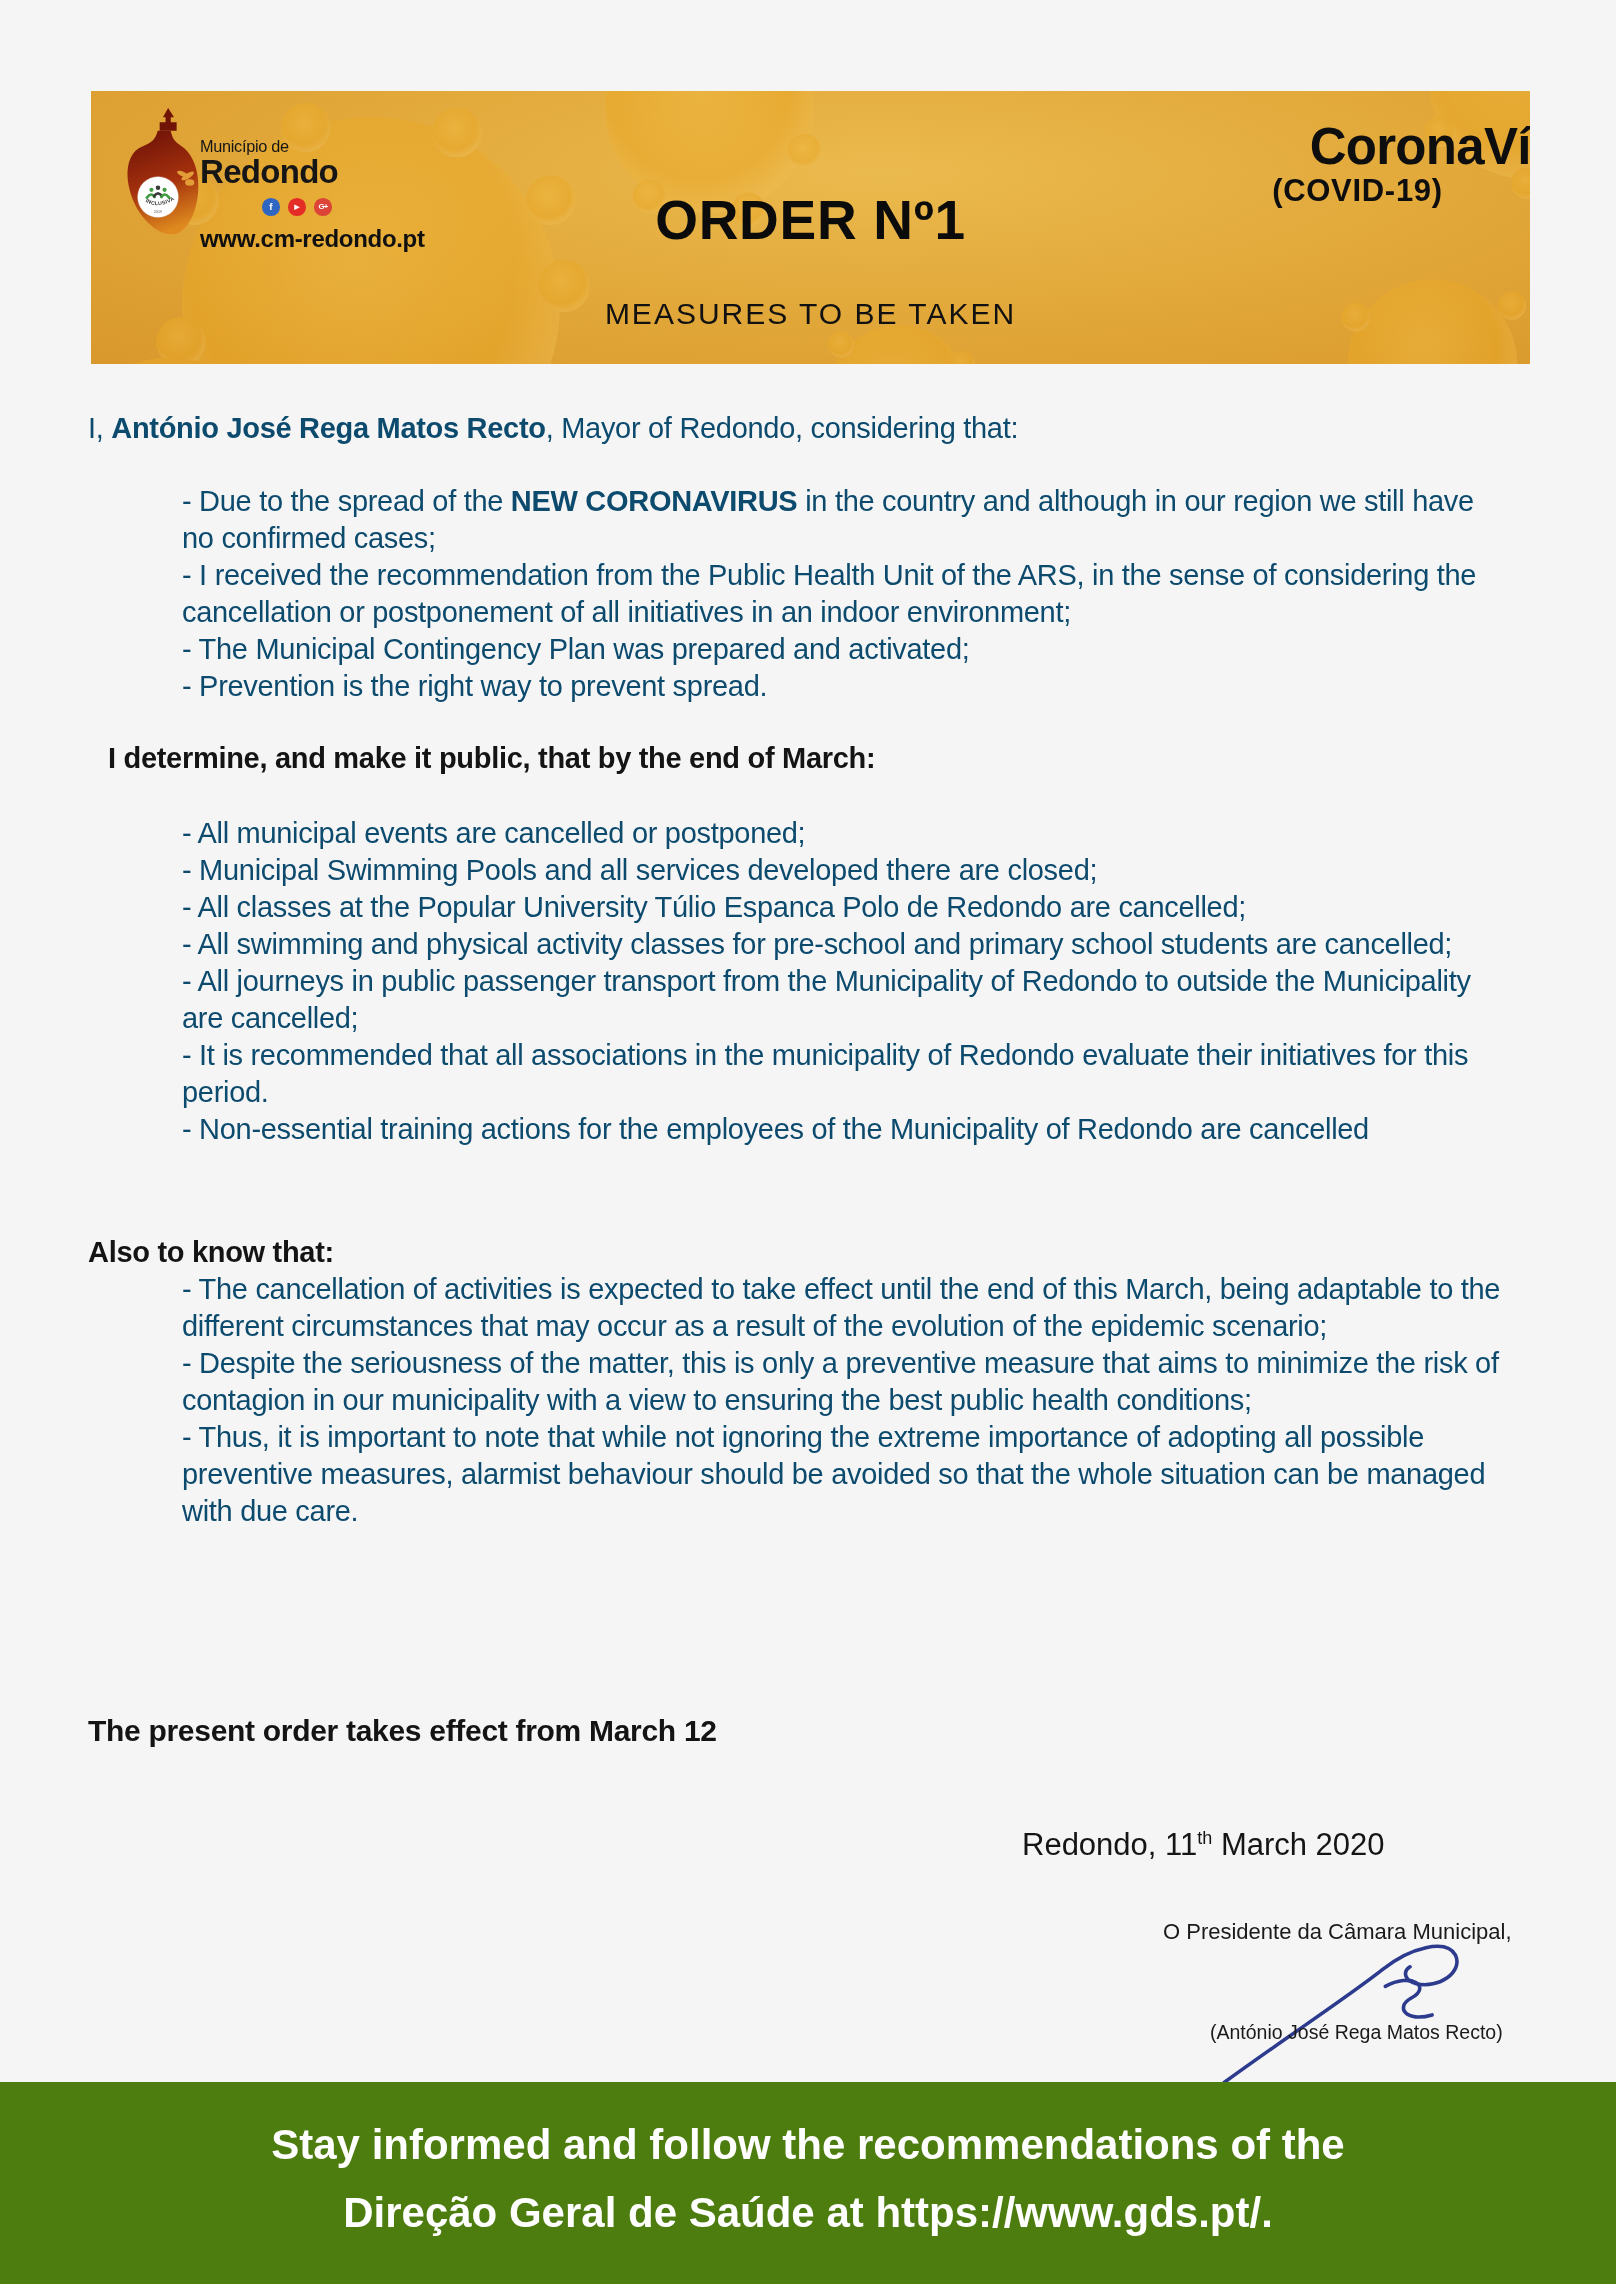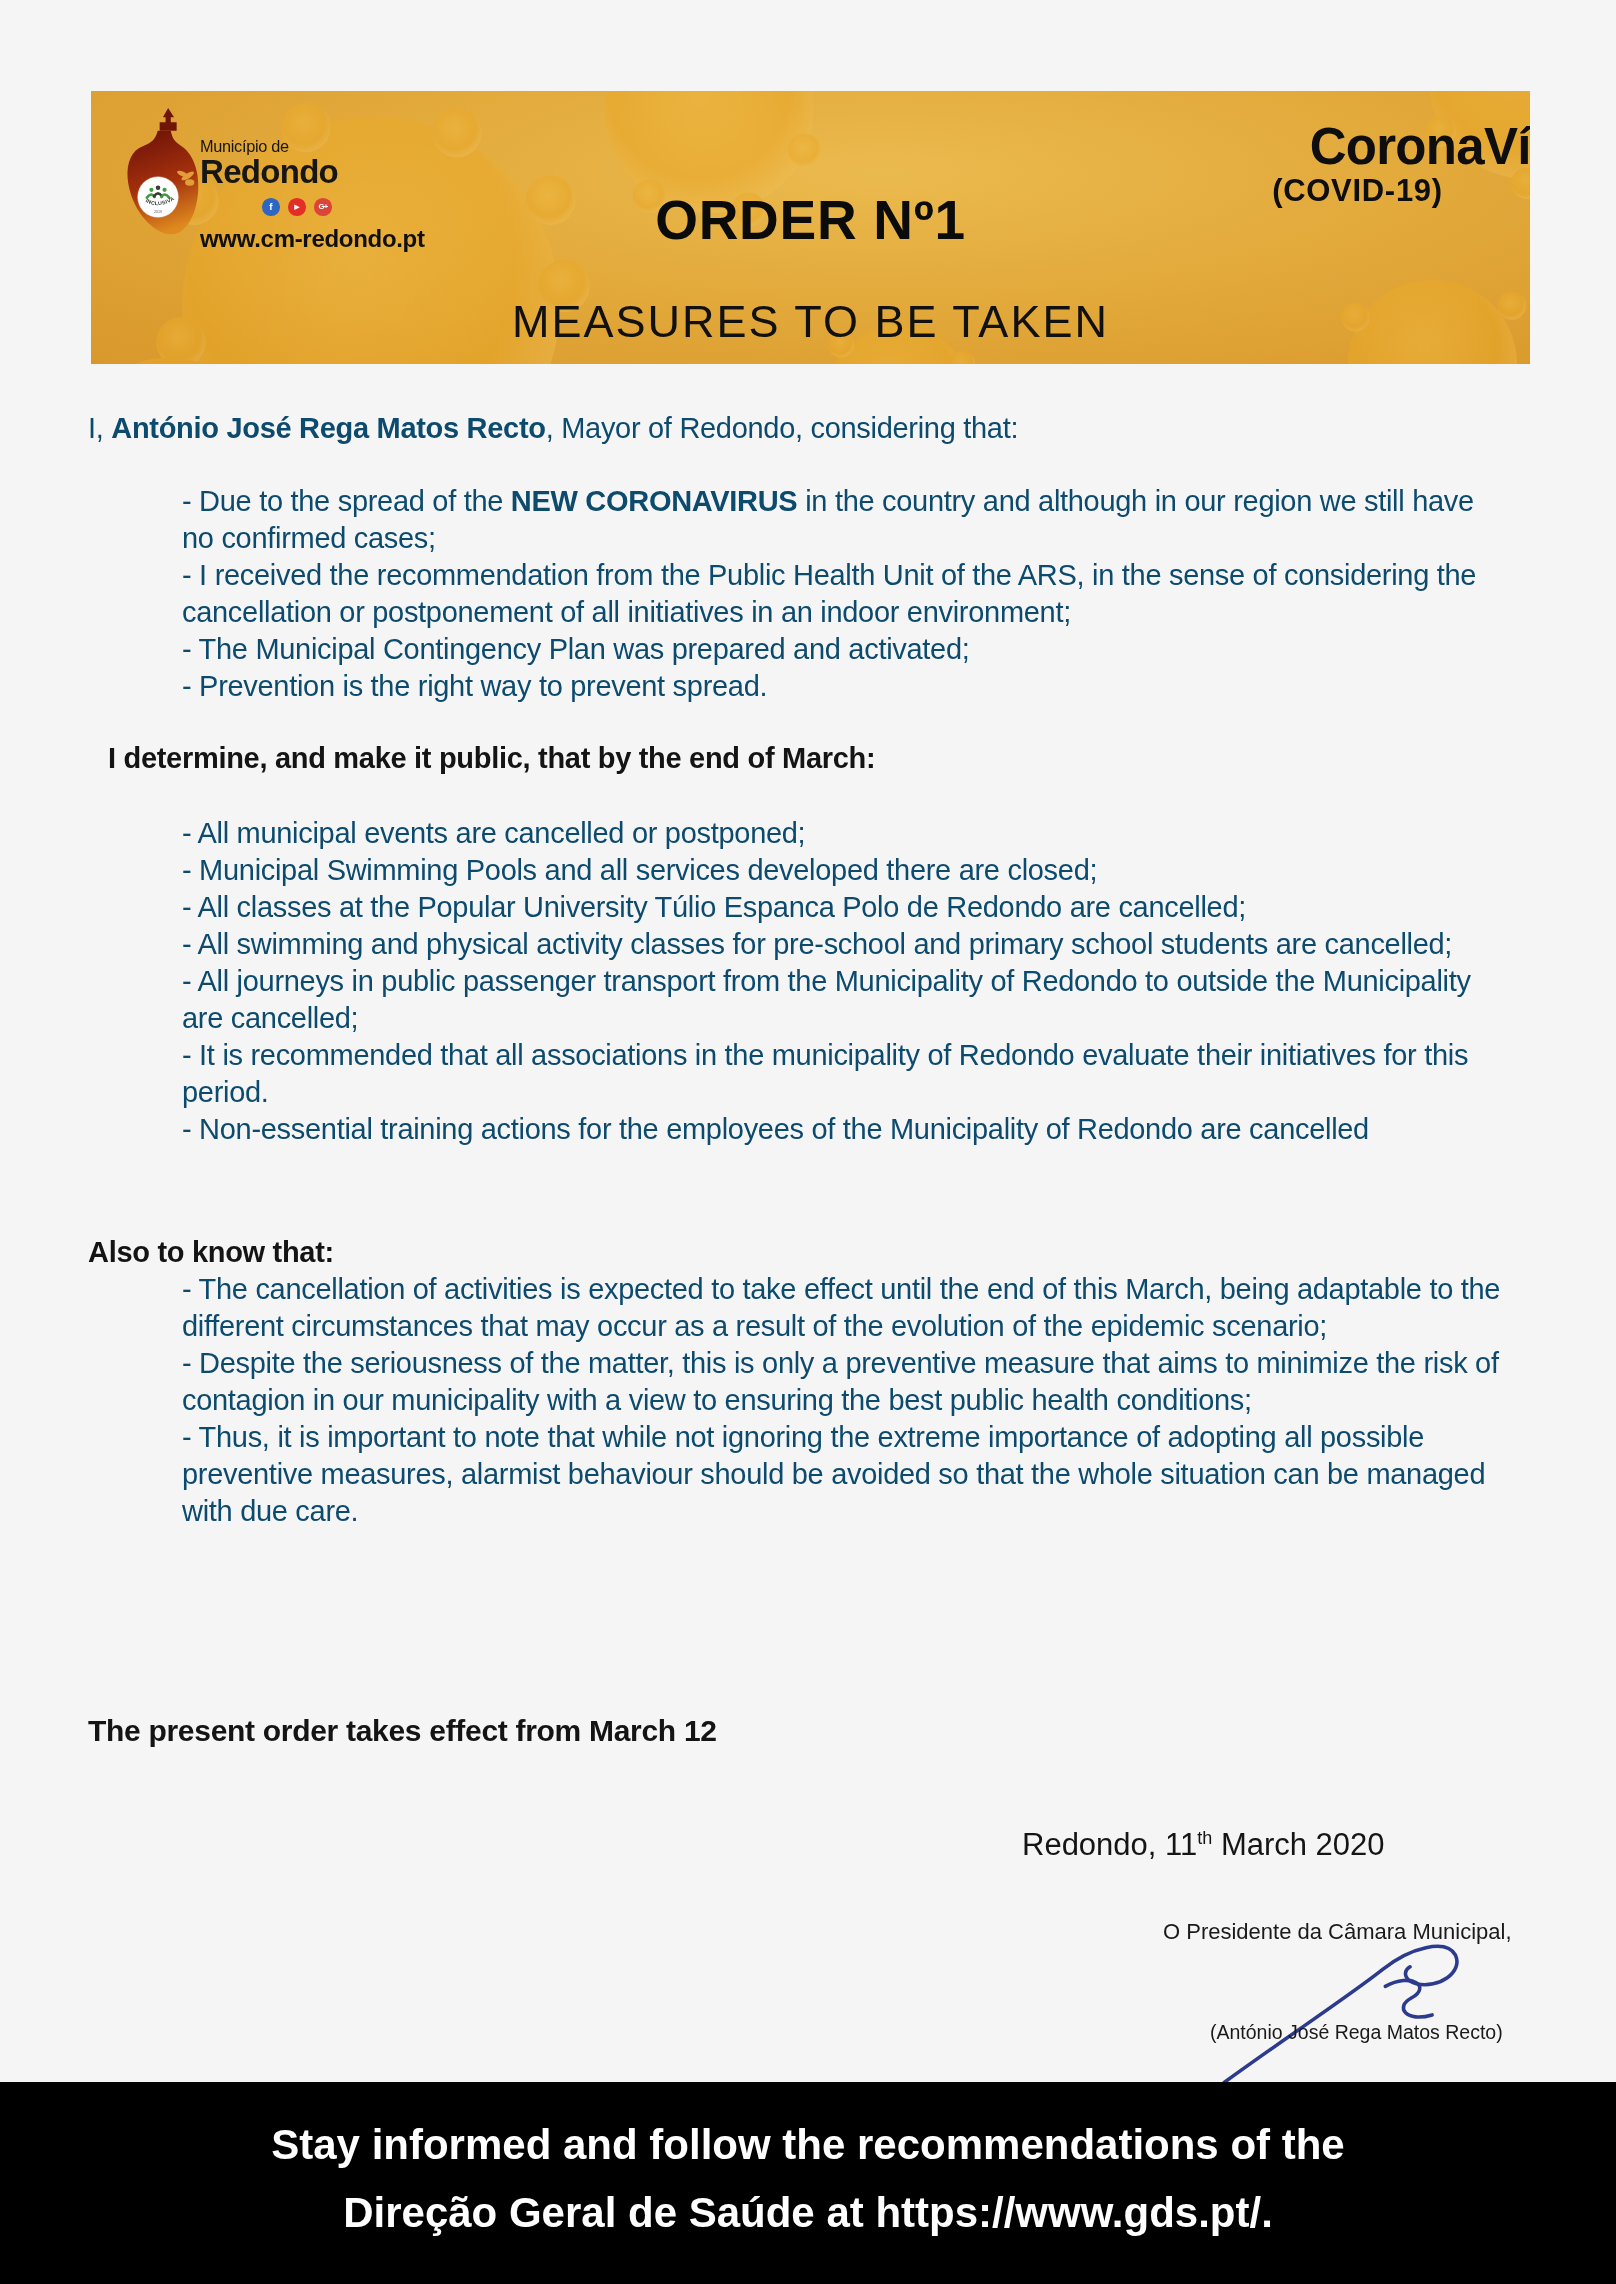--- a/index.html
+++ b/index.html
@@ -29,42 +29,42 @@
   .sicon.fb{background:#2F66C2;}
   .sicon.yt{background:#E52D27;font-size:7.2px;}
   .sicon.gp{background:#DB4437;font-size:7.8px;letter-spacing:-0.7px;}
   .website{position:absolute;left:109px;top:134px;font-size:24px;font-weight:700;letter-spacing:-0.3px;color:#101010;}
   .corona-block{position:absolute;left:1016px;top:29px;width:501px;text-align:center;}
   .corona-title{font-size:51px;font-weight:700;letter-spacing:-0.7px;color:#0e0e0e;line-height:53px;text-align:right;}
   .corona-sub{font-size:31px;font-weight:600;letter-spacing:0.7px;color:#0e0e0e;line-height:36px;}
   .order-title{position:absolute;left:0;top:99px;width:100%;text-align:center;
                font-size:55px;font-weight:700;letter-spacing:0.7px;color:#0b0b0b;line-height:1.1;}
   .order-subtitle{position:absolute;left:0;top:206px;width:100%;text-align:center;
-               font-size:45px;font-weight:500;letter-spacing:2px;color:#111;line-height:1.1;}
+               font-size:30px;font-weight:500;letter-spacing:2px;color:#111;line-height:1.1;}
   
   .bodytext{font-size:29px;letter-spacing:-0.3px;line-height:37px;color:#0c4a6e;}
   .bodytext p{margin:0;}
   .intro{position:absolute;left:88px;top:410px;width:1452px;}
   .list1{position:absolute;left:182px;top:483px;width:1322px;}
   .h-determine{position:absolute;left:108px;top:740px;width:1432px;font-weight:700;font-size:29px;letter-spacing:-0.3px;line-height:37px;}
   .list2{position:absolute;left:182px;top:815px;width:1322px;}
   .h-also{position:absolute;left:88px;top:1234px;width:1432px;font-weight:700;font-size:29px;letter-spacing:-0.3px;line-height:37px;}
   .list3{position:absolute;left:182px;top:1271px;width:1328px;}
   .effect-line{position:absolute;left:88px;top:1714px;width:1432px;font-weight:700;font-size:30px;letter-spacing:-0.3px;}
   .b{font-weight:700;}
   
   .date-line{position:absolute;left:1022px;top:1827px;font-size:31px;letter-spacing:0;color:#151515;}
   .date-line sup{font-size:18px;vertical-align:super;line-height:0;}
   .president-line{position:absolute;left:1163px;top:1919px;font-size:22px;color:#1a1a1a;letter-spacing:0;}
   .sig-svg{position:absolute;left:1215px;top:1925px;width:273px;height:163px;}
   .name-line{position:absolute;left:1210px;top:2021px;font-size:19.5px;color:#1a1a1a;}
   
   .footer{
     position:absolute;left:0;top:2082px;width:1616px;height:202px;
-    background:#000000;color:#ffffff;text-align:center;
+    background:#4d7c0f;color:#ffffff;text-align:center;
   }
   .footer .fline{font-size:42px;font-weight:700;letter-spacing:0;line-height:68px;}
   .footer .fwrap{padding-top:29px;}
 </style>
 </head>
 <body>
 
 <div class="page">
 
   <div class="banner">

